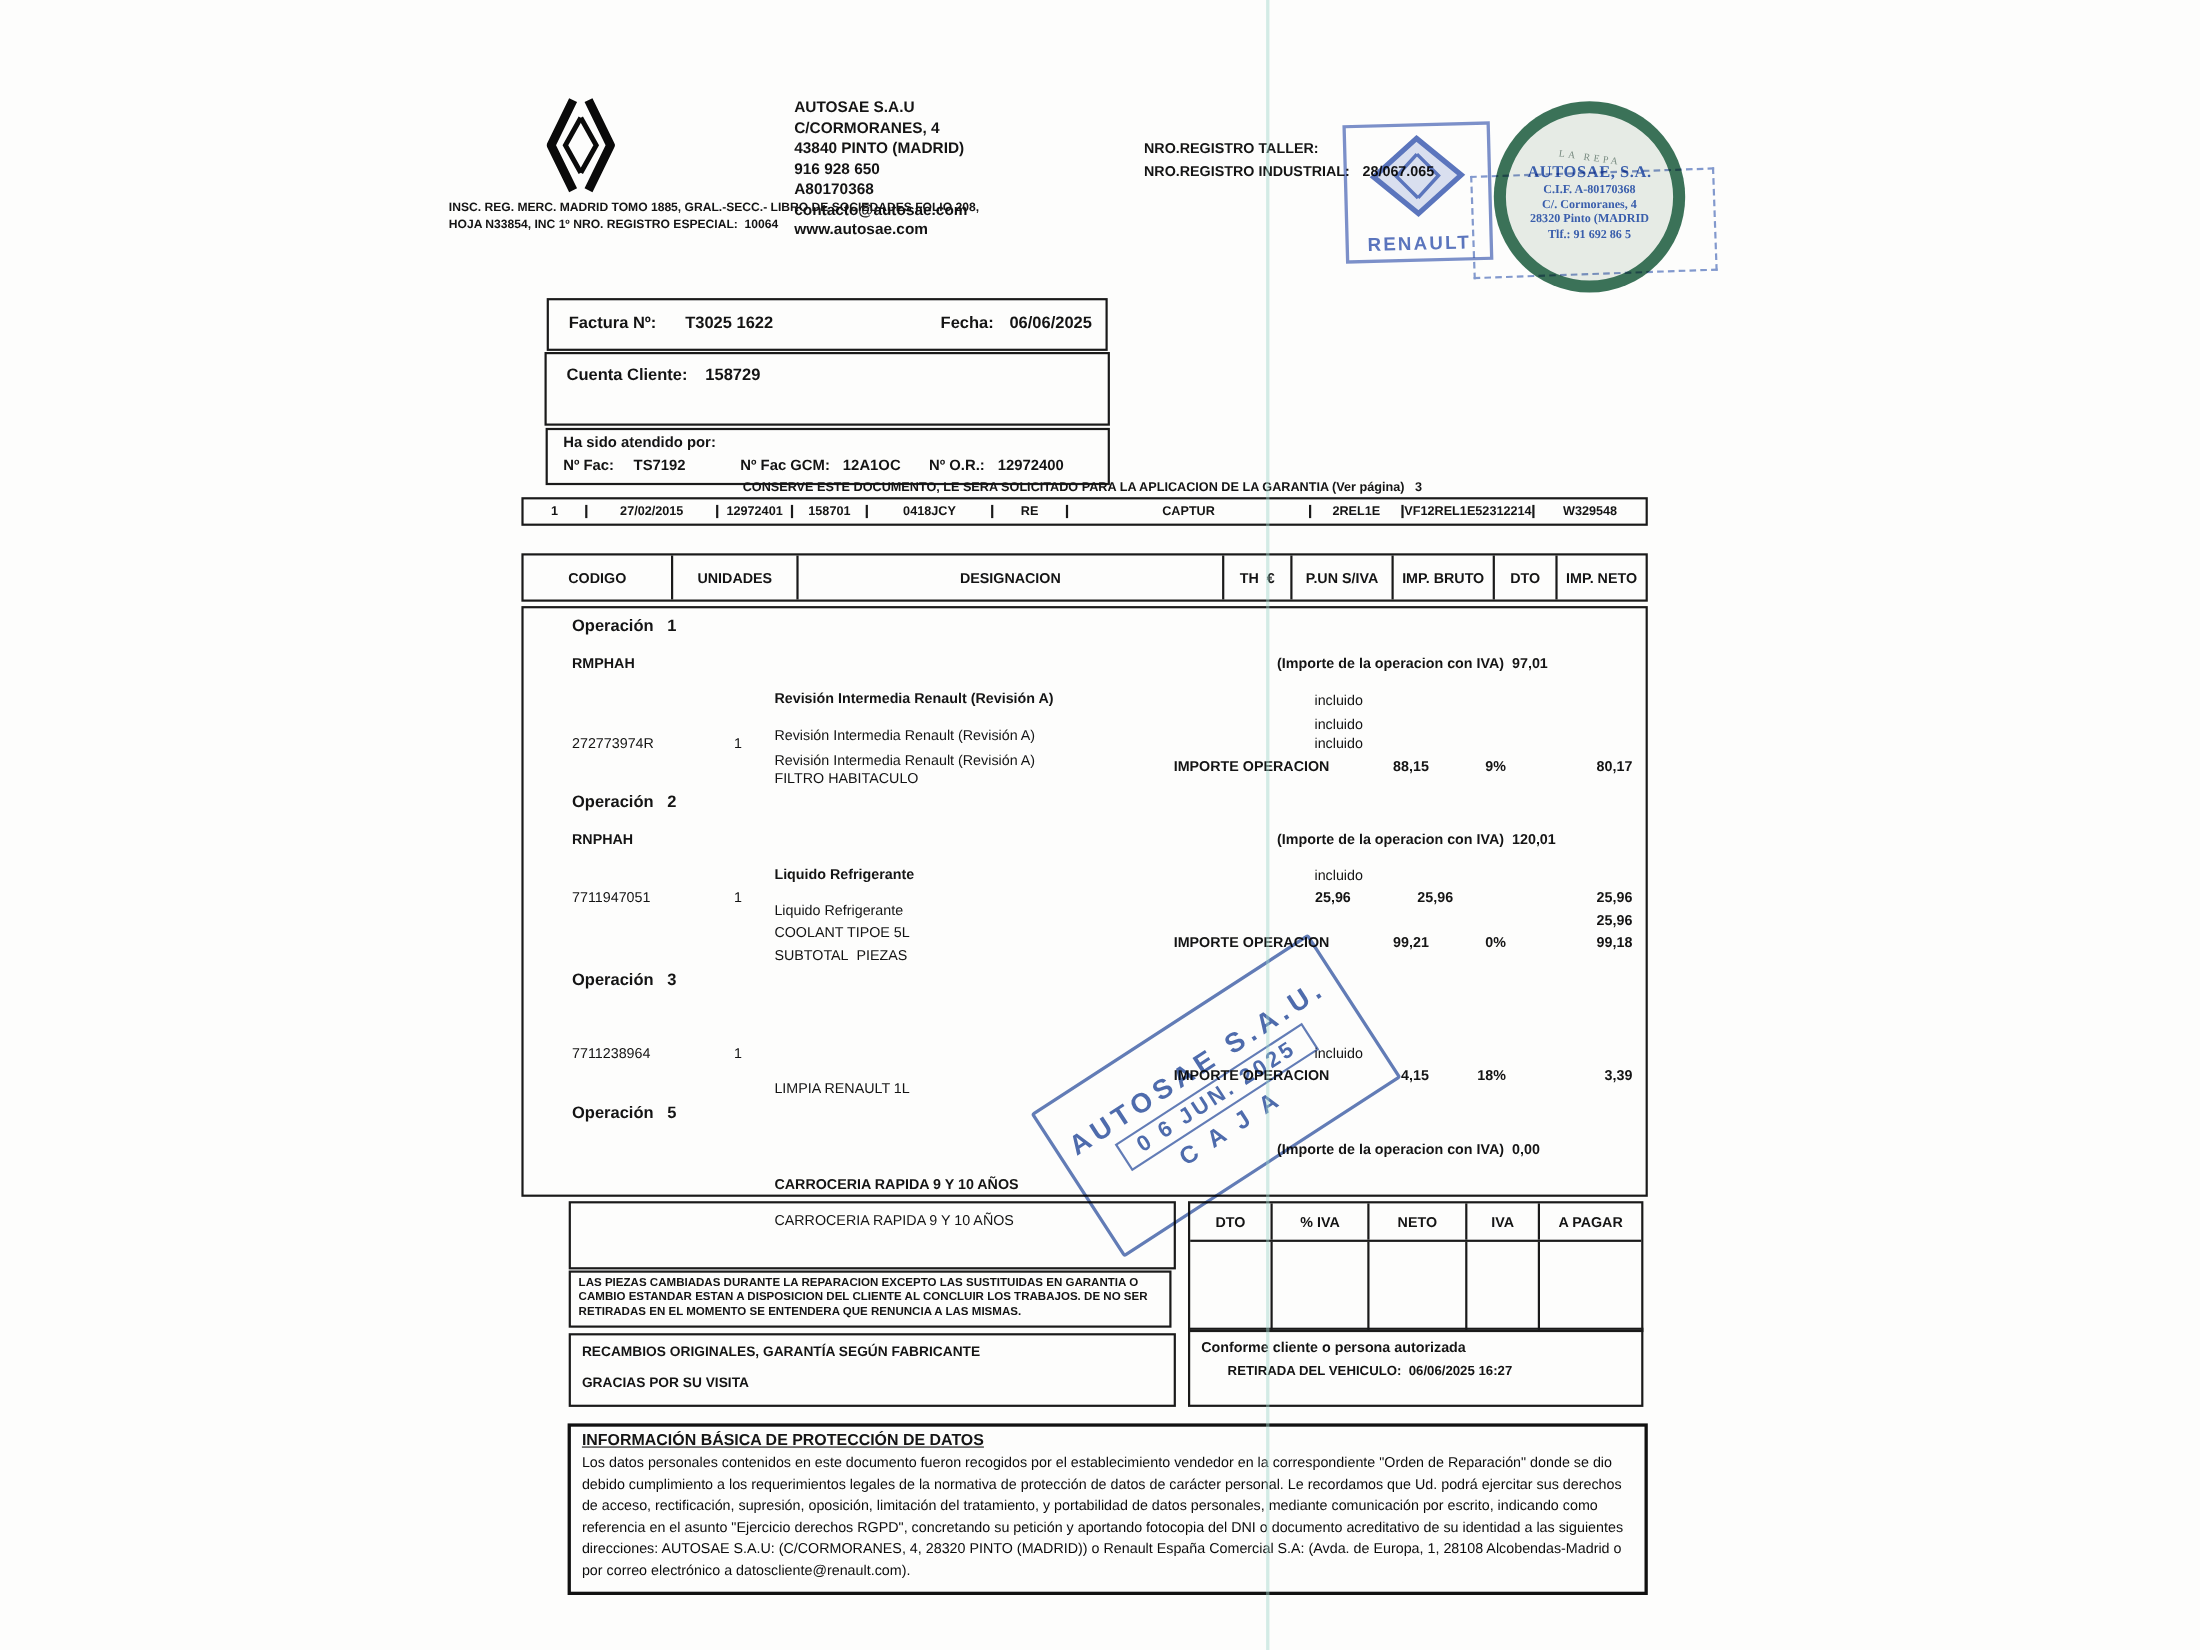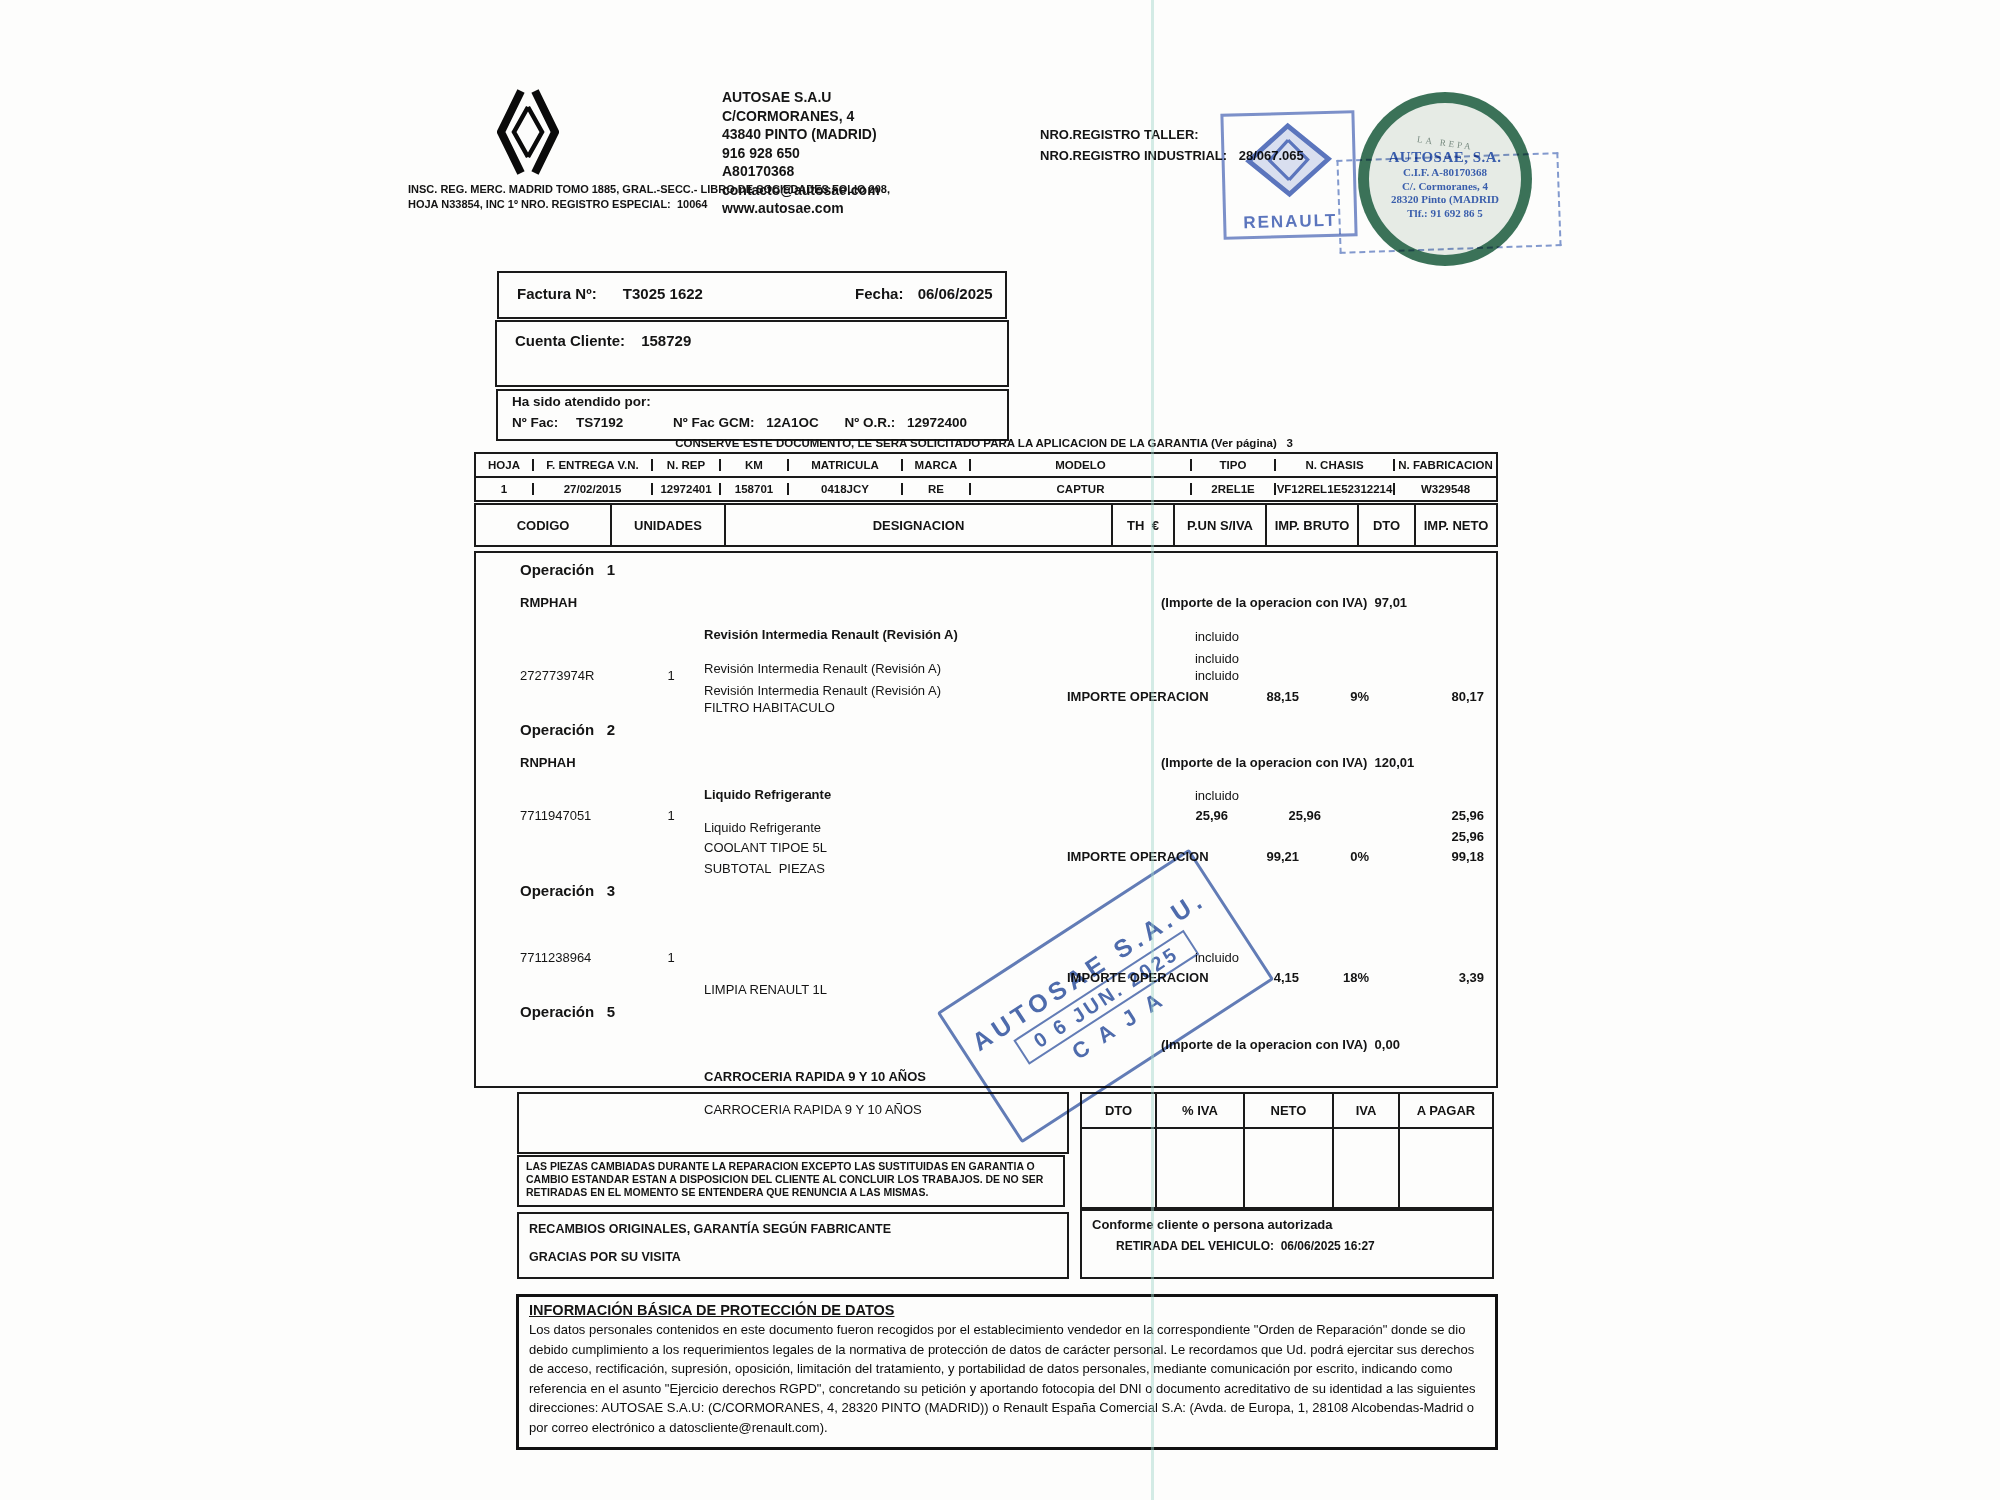--- a/index.html
+++ b/index.html
@@ -196,32 +196,20 @@
       <span style="margin-left:46px;">Nº Fac GCM:</span>
       <span style="margin-left:8px;">12A1OC</span>
       <span style="margin-left:22px;">Nº O.R.:</span>
       <span style="margin-left:8px;">12972400</span>
     </div>
   </div>
 
   <div class="abs conserve">CONSERVE ESTE DOCUMENTO, LE SERA SOLICITADO PARA LA APLICACION DE LA GARANTIA (Ver página)&nbsp;&nbsp;&nbsp;3</div>
 
   <div class="abs vtable">
-    <div class="vrow vhead">
-      <div class="vcell w0">HOJA</div>
-      <div class="vcell w1">F. ENTREGA V.N.</div>
-      <div class="vcell w2">N. REP</div>
-      <div class="vcell w3">KM</div>
-      <div class="vcell w4">MATRICULA</div>
-      <div class="vcell w5">MARCA</div>
-      <div class="vcell w6">MODELO</div>
-      <div class="vcell w7">TIPO</div>
-      <div class="vcell w8">N. CHASIS</div>
-      <div class="vcell w9">N. FABRICACION</div>
-    </div>
     <div class="vrow">
       <div class="vcell w0">1</div>
       <div class="vcell w1">27/02/2015</div>
       <div class="vcell w2">12972401</div>
       <div class="vcell w3">158701</div>
       <div class="vcell w4">0418JCY</div>
       <div class="vcell w5">RE</div>
       <div class="vcell w6">CAPTUR</div>
       <div class="vcell w7">2REL1E</div>
       <div class="vcell w8">VF12REL1E52312214</div>

